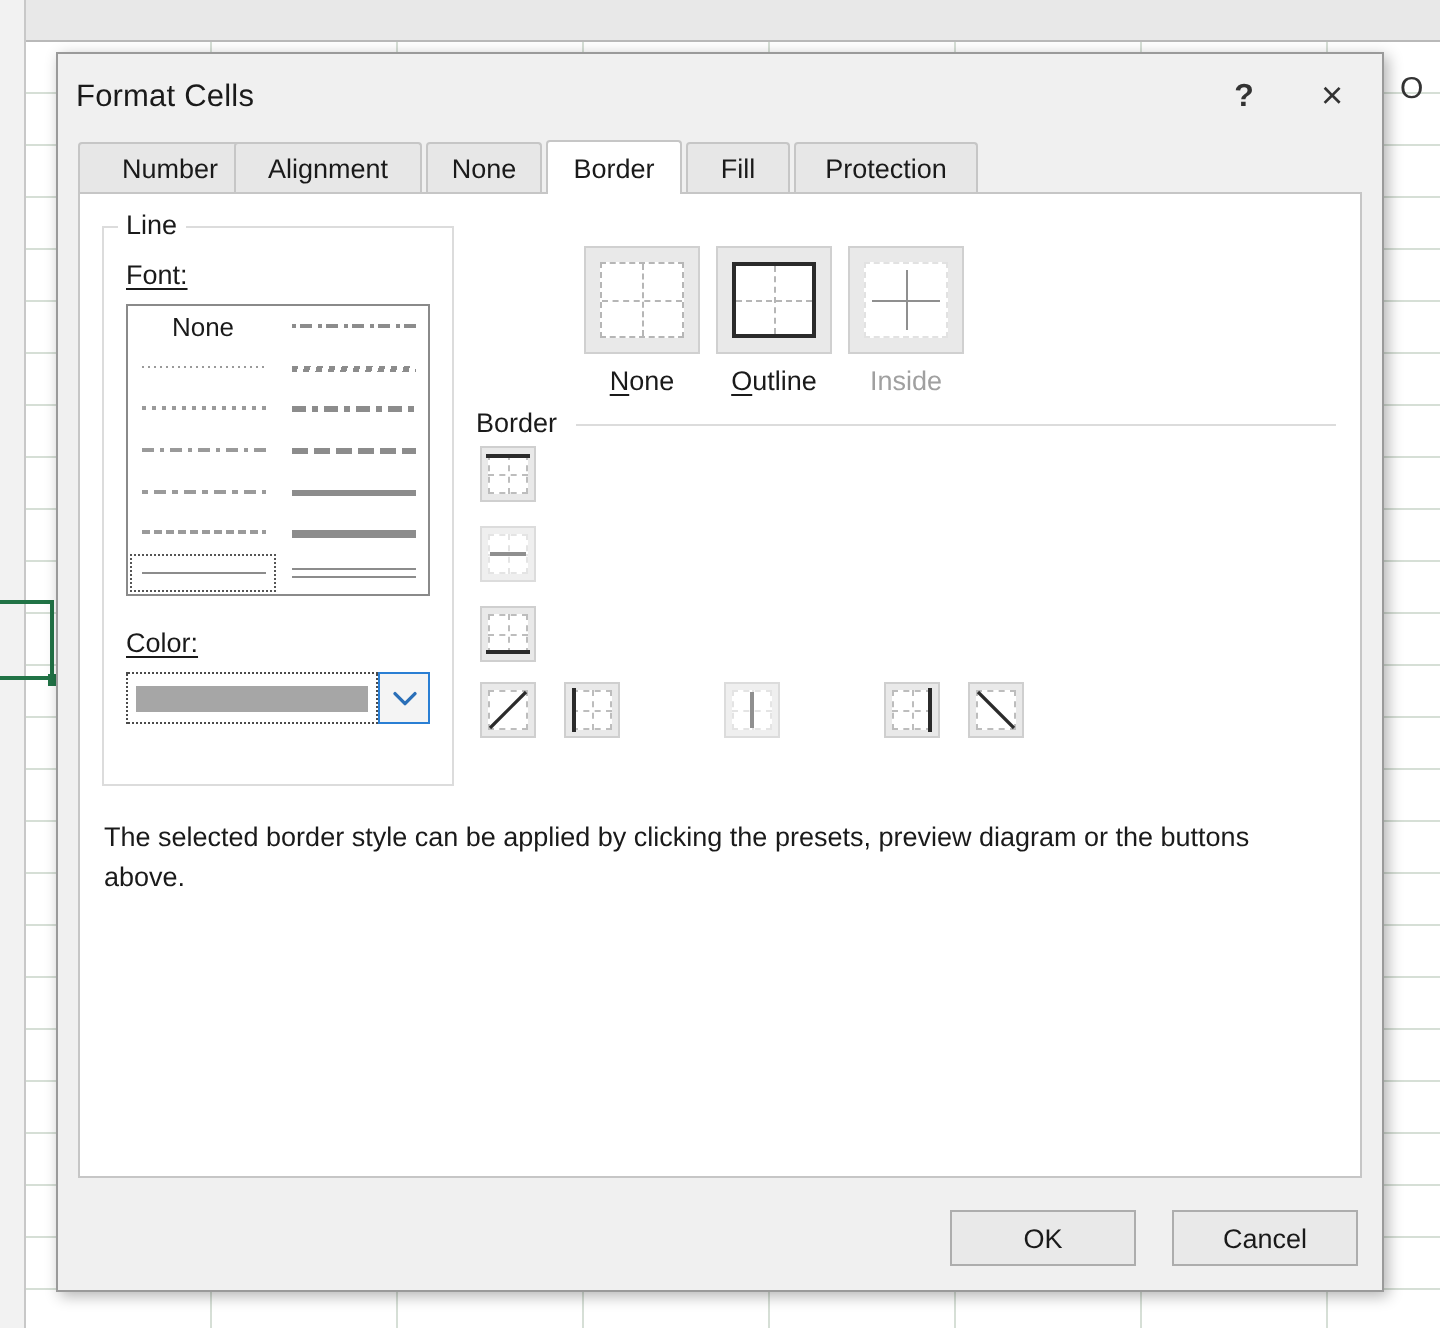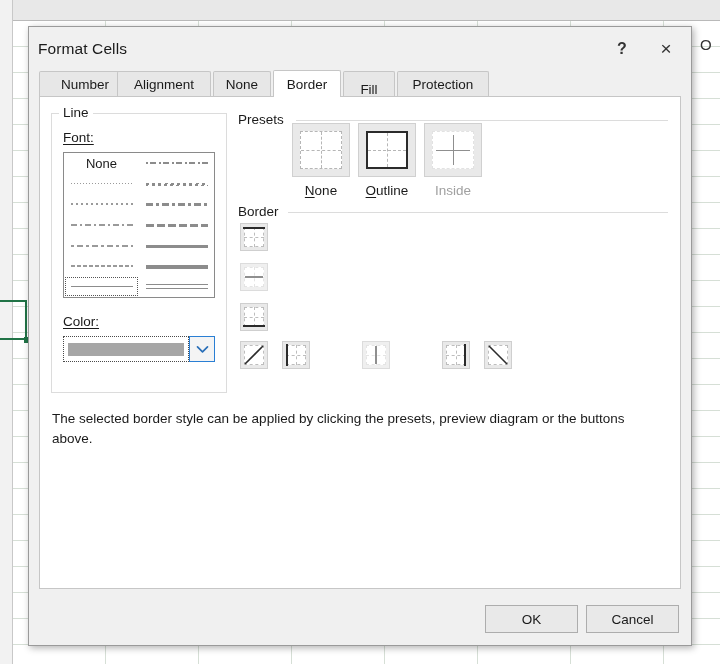--- a/index.html
+++ b/index.html
@@ -144,21 +144,21 @@
     font-size:13.5px;color:#1a1a1a;line-height:1.45;
   }
 
   
   .footer-btn{
     position:absolute;bottom:12px;width:93px;height:28px;
     background:#e9e9e9;border:1px solid #adadad;box-sizing:border-box;
     font-size:13.5px;color:#1a1a1a;
     display:flex;align-items:center;justify-content:center;cursor:default;
   }
-  #ok-btn{right:113px;}
+  #ok-btn{right:123px;}
   #cancel-btn{right:12px;}
 </style>
 </head>
 <body>
 
 <div id="backdrop">
     <div class="hgrid" style="top: 20px;"></div>
     <div class="hgrid" style="top: 46px;"></div>
     <div class="hgrid" style="top: 72px;"></div>
     <div class="hgrid" style="top: 98px;"></div>
@@ -212,21 +212,21 @@
       </div>
       <div class="tab" style="left: 78px; width: 94px;">
         <span>Alignment</span>
       </div>
       <div class="tab" style="left: 174px; width: 58px;">
         <span>None</span>
       </div>
       <div class="tab active" style="left: 234px; width: 68px; top: -1px;">
         <span>Border</span>
       </div>
-      <div class="tab" style="left: 304px; width: 52px; align-items: flex-end;">
+      <div class="tab" style="left: 304px; width: 52px;">
         <span>Fill</span>
       </div>
       <div class="tab" style="left: 358px; width: 92px;">
         <span>Protection</span>
       </div>
     </div>
 
   <div class="panel">
 
     <div class="grp-line">
@@ -311,24 +311,20 @@
           <div id="color-swatch"></div>
         </div>
         <div id="color-arrow">
           <svg width="13" height="9" viewBox="0 0 13 9">
               <path d="M1.5 1.8 L6.5 6.8 L11.5 1.8" stroke="#2a6fb8" stroke-width="1.7" fill="none" stroke-linecap="round" stroke-linejoin="round"></path>
             </svg>
         </div>
       </div>
     </div>
 
-    <div class="grp-presets">
-      <span class="sublabel" style="left:0;top:-1px;">Presets</span>
-      <div class="grp-rule"></div>
-    </div>
     <div class="preset-row" id="preset-row">
         <div class="preset" style="left: 0px;">
           <div class="preset-box">
             <div class="preset-inner" style="border: 1px dashed rgb(182, 182, 182);">
               <div style="position:absolute;left:0;right:0;top:50%;height:0;border-top:1px dashed #b6b6b6"></div>
               <div style="position:absolute;top:0;bottom:0;left:50%;width:0;border-left:1px dashed #b6b6b6"></div>
             </div>
           </div>
           <div class="preset-cap"><span class="u">N</span>one</div>
         </div>

